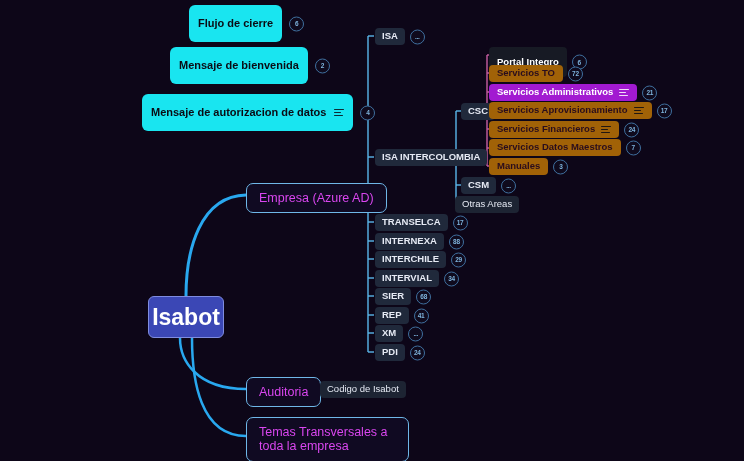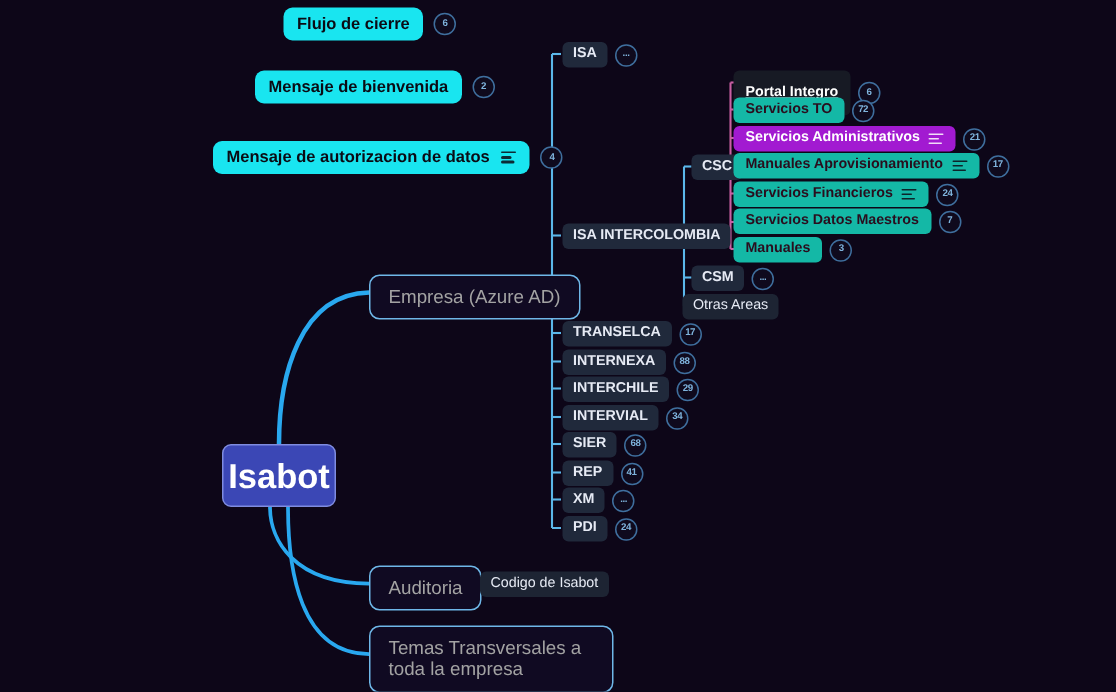--- a/index.html
+++ b/index.html
@@ -48,35 +48,35 @@
     font-weight: bold;
     padding: 0 14px;
     justify-content: center;
     border-radius: 6px;
   }
 
   
   .node.outline {
     background: #100a22;
     border: 1px solid #6fb7e8;
-    color: #a3a3a3;
+    color: #d946ef;
     font-size: 12.5px;
     padding: 7px 12px;
     border-radius: 7px;
     white-space: normal;
   }
 
   
   .node.cyan {
     background: #19e5f0;
     color: #0b0b14;
     font-size: 11px;
     font-weight: bold;
     padding: 0 9px;
-    height: 22px;
+    height: 37px;
     border-radius: 6px;
     gap: 8px;
   }
 
   
   .node.chip {
     background: #20293b;
     color: #e6eaf4;
     font-size: 9.5px;
     font-weight: bold;
@@ -85,21 +85,21 @@
     border-radius: 4px;
     gap: 5px;
   }
   .node.chip.soft {
     background: #1d2433;
     font-weight: normal;
   }
 
   
   .node.pink {
-    background: #14b8a6;
+    background: #a16207;
     color: #2a0d1d;
     font-size: 9.5px;
     font-weight: bold;
     padding: 0 8px;
     height: 17px;
     border-radius: 4px;
     gap: 6px;
   }
   .node.magenta {
     background: #a21ad1;
@@ -323,21 +323,21 @@
     <span>Servicios Administrativos</span>
     <span class="listicon">
         <i></i>
         <i></i>
         <i></i>
       </span>
     <span class="badge" style="left:100%; margin-left:5px;">21</span>
   </div>
 
   <div class="node pink" style="left:489px; top:102px;">
-    <span>Manuales Aprovisionamiento</span>
+    <span>Servicios Aprovisionamiento</span>
     <span class="listicon dark">
         <i></i>
         <i></i>
         <i></i>
       </span>
     <span class="badge" style="left:100%; margin-left:5px;">17</span>
   </div>
 
   <div class="node pink" style="left:489px; top:121px;">
     <span>Servicios Financieros</span>

